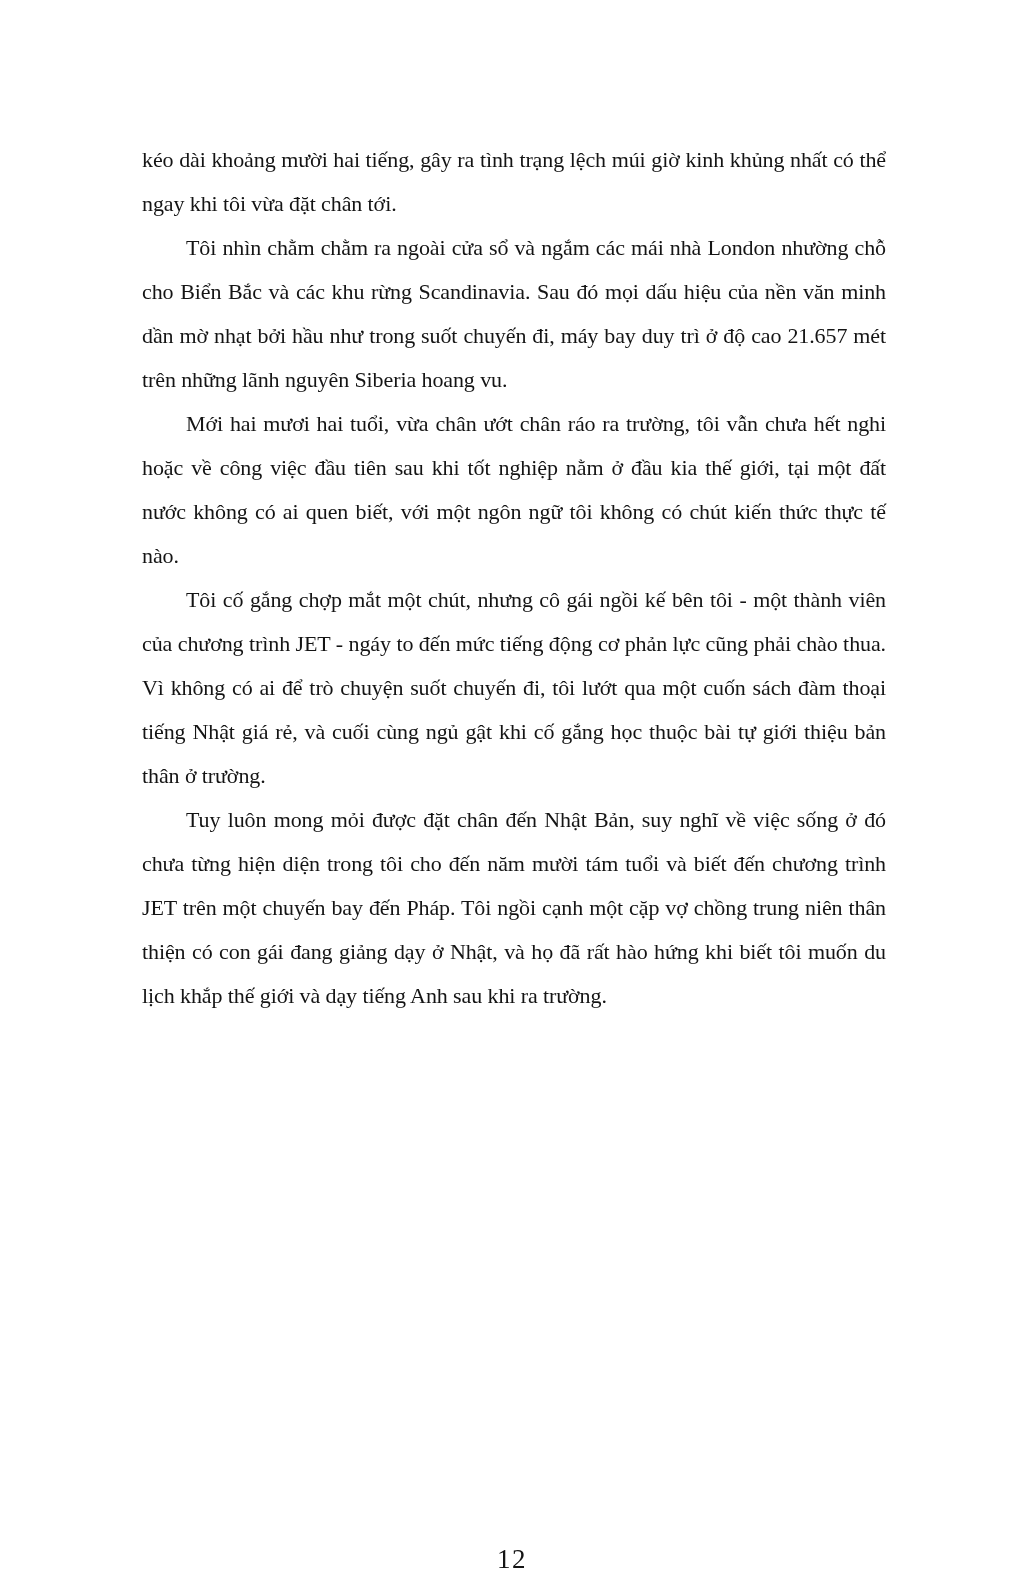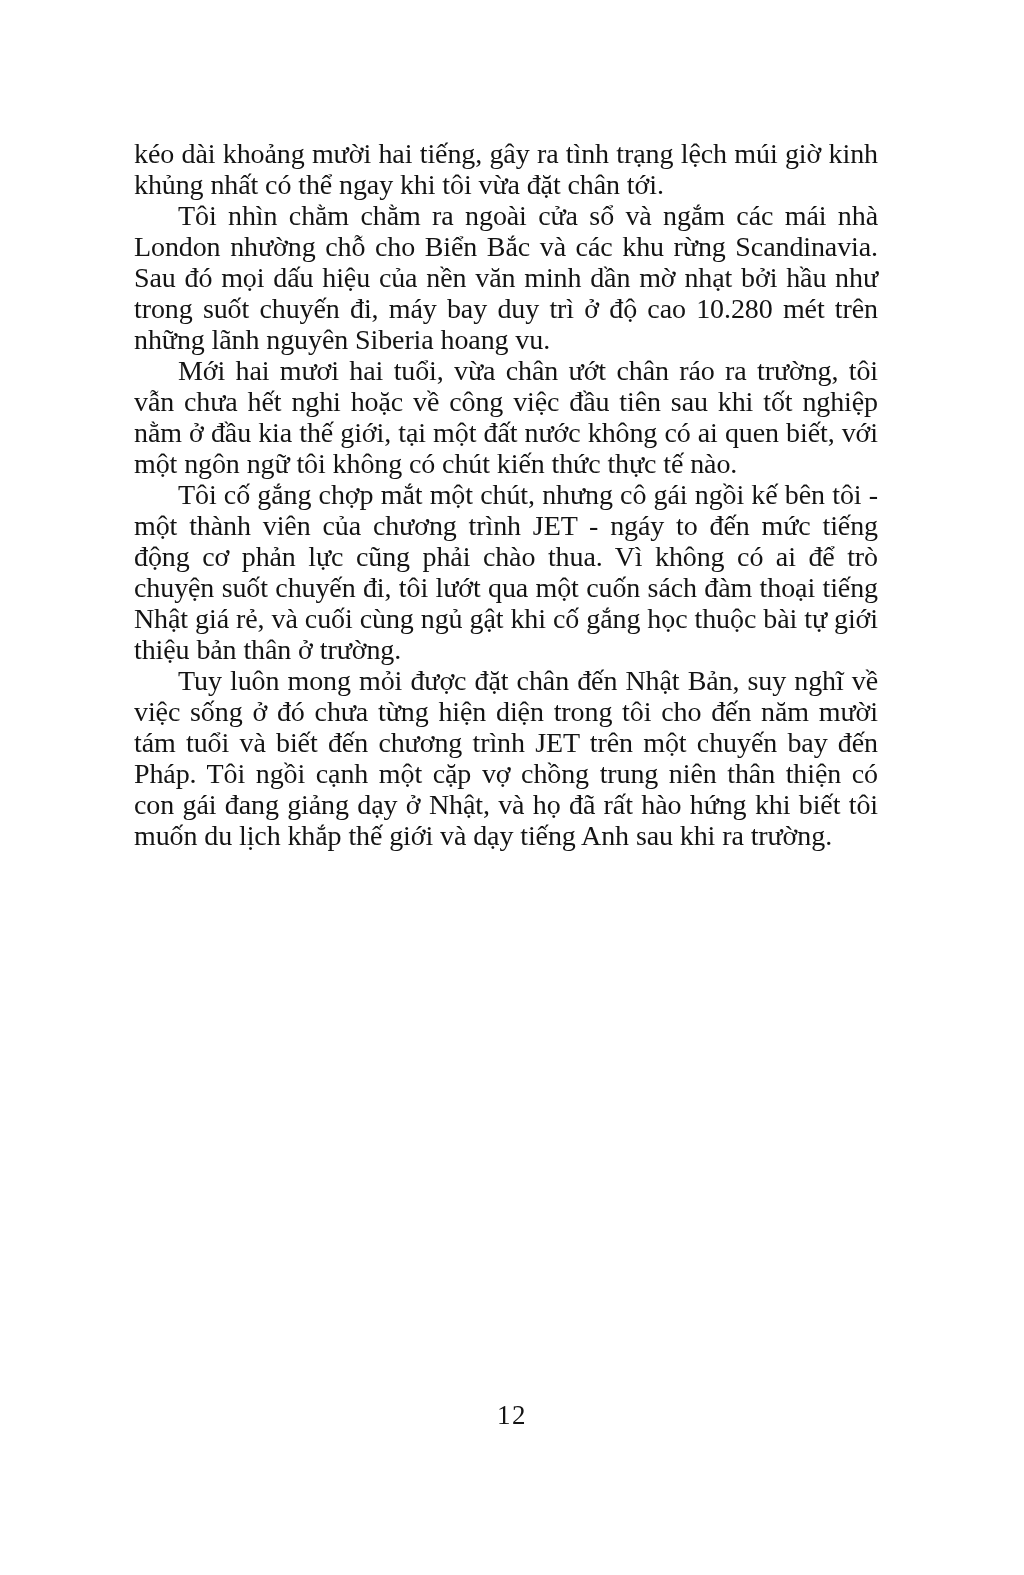--- a/index.html
+++ b/index.html
@@ -13,51 +13,51 @@
     position: relative;
     overflow: hidden;
   }
   .book-page {
     position: absolute;
     inset: 0;
     background: #ffffff;
   }
   .text-block {
     position: absolute;
-    left: 134px;
+    left: 142px;
     top: 138px;
     width: 744px;
-    font-size: 28px;
-    line-height: 31px;
+    font-size: 22px;
+    line-height: 44px;
     text-align: justify;
     letter-spacing: -0.1px;
   }
   .para {
     margin: 0;
     padding: 0;
   }
   .para.indent {
     text-indent: 44px;
   }
   .page-number {
     position: absolute;
     left: 0;
-    top: 1400px;
+    top: 1544px;
     width: 1024px;
     text-align: center;
     font-size: 27px;
     letter-spacing: 1.5px;
     color: #141414;
   }
 </style>
 </head>
 <body>
 
 <div class="book-page">
   <div class="text-block">
       <p class="para">kéo dài khoảng mười hai tiếng, gây ra tình trạng lệch múi giờ kinh khủng nhất có thể ngay khi tôi vừa đặt chân tới.</p>
-      <p class="para indent">Tôi nhìn chằm chằm ra ngoài cửa sổ và ngắm các mái nhà London nhường chỗ cho Biển Bắc và các khu rừng Scandinavia. Sau đó mọi dấu hiệu của nền văn minh dần mờ nhạt bởi hầu như trong suốt chuyến đi, máy bay duy trì ở độ cao 10.280 mét trên những lãnh nguyên Siberia hoang vu.</p>
+      <p class="para indent">Tôi nhìn chằm chằm ra ngoài cửa sổ và ngắm các mái nhà London nhường chỗ cho Biển Bắc và các khu rừng Scandinavia. Sau đó mọi dấu hiệu của nền văn minh dần mờ nhạt bởi hầu như trong suốt chuyến đi, máy bay duy trì ở độ cao 21.657 mét trên những lãnh nguyên Siberia hoang vu.</p>
       <p class="para indent">Mới hai mươi hai tuổi, vừa chân ướt chân ráo ra trường, tôi vẫn chưa hết nghi hoặc về công việc đầu tiên sau khi tốt nghiệp nằm ở đầu kia thế giới, tại một đất nước không có ai quen biết, với một ngôn ngữ tôi không có chút kiến thức thực tế nào.</p>
       <p class="para indent">Tôi cố gắng chợp mắt một chút, nhưng cô gái ngồi kế bên tôi - một thành viên của chương trình JET - ngáy to đến mức tiếng động cơ phản lực cũng phải chào thua. Vì không có ai để trò chuyện suốt chuyến đi, tôi lướt qua một cuốn sách đàm thoại tiếng Nhật giá rẻ, và cuối cùng ngủ gật khi cố gắng học thuộc bài tự giới thiệu bản thân ở trường.</p>
       <p class="para indent">Tuy luôn mong mỏi được đặt chân đến Nhật Bản, suy nghĩ về việc sống ở đó chưa từng hiện diện trong tôi cho đến năm mười tám tuổi và biết đến chương trình JET trên một chuyến bay đến Pháp. Tôi ngồi cạnh một cặp vợ chồng trung niên thân thiện có con gái đang giảng dạy ở Nhật, và họ đã rất hào hứng khi biết tôi muốn du lịch khắp thế giới và dạy tiếng Anh sau khi ra trường.</p>
     </div>
   <div class="page-number">12</div>
 </div>
 
 </body></html>

